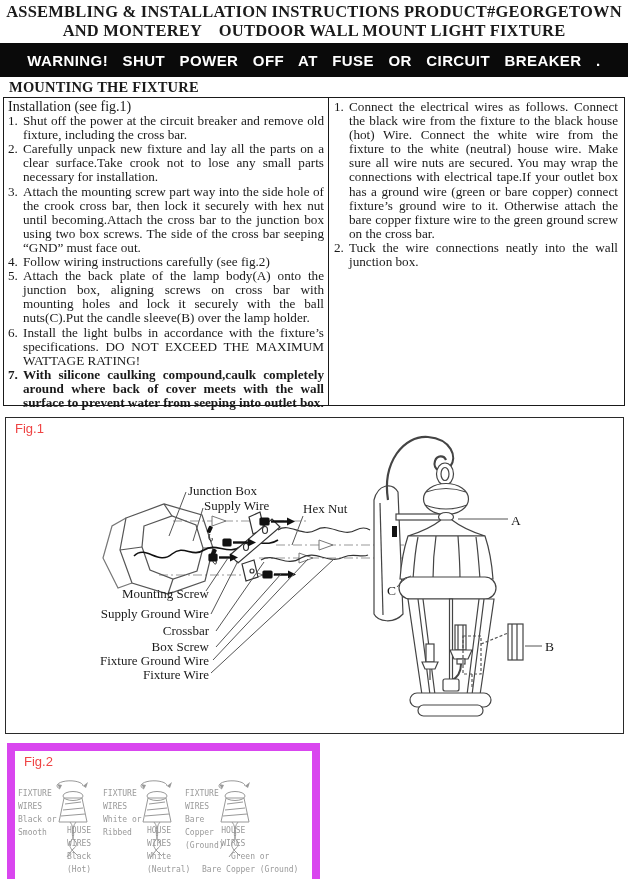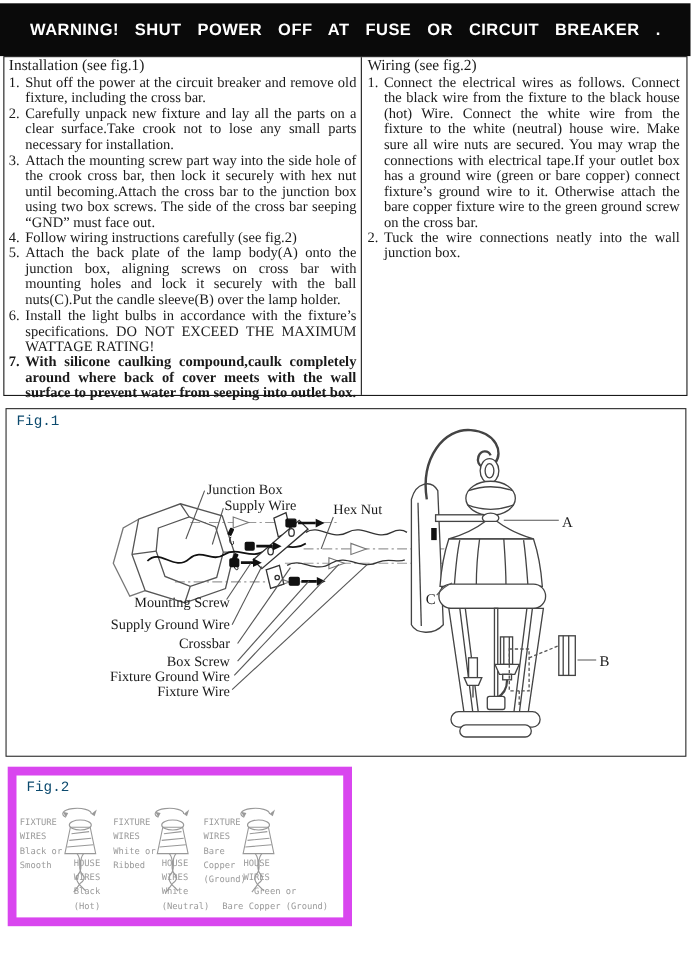--- a/index.html
+++ b/index.html
@@ -1,55 +1,60 @@
 <!DOCTYPE html>
 <html><head>
 <meta charset="utf-8">
 <style>
   html,body{margin:0;padding:0;background:#fff;}
   .page{position:relative;width:628px;height:879px;background:#fff;overflow:hidden;
         font-family:"Liberation Serif","DejaVu Serif",serif;color:#1a1a1a;}
   
   .doc-title{padding-top:3px;text-align:center;font-weight:bold;font-size:16.5px;line-height:18.5px;letter-spacing:.2px;}
   
-  .warning-banner{margin-top:3px;height:48px;background:#0a0a0a;color:#fff;display:flex;align-items:center;justify-content:center;
+  .warning-banner{margin-top:3px;height:34px;background:#0a0a0a;color:#fff;display:flex;align-items:center;justify-content:center;
         font-family:"Liberation Sans","DejaVu Sans",sans-serif;font-weight:bold;font-size:15px;word-spacing:10px;letter-spacing:.4px;}
   
   .section-header{font-weight:bold;font-size:14.5px;margin:2px 0 1px 9px;letter-spacing:.2px;}
   
   .cols{display:flex;border:1.5px solid #1a1a1a;margin:0 3px;height:307px;font-size:13.2px;line-height:14.1px;}
   .col-left{width:316px;border-right:1.5px solid #1a1a1a;padding:2px 4px 0 4px;}
   .col-right{flex:1;padding:2px 6px 0 5px;}
   .col-heading{font-weight:normal;font-size:14px;}
   .step{display:flex;}
   .step .num{flex:none;width:15px;}
   .step .txt{flex:1;text-align:justify;font-family:Liberation Serif, serif;}
   .step.bold{font-weight:bold;}
   
   .fig1-box{position:relative;margin:11px 4px 0 5px;height:315px;border:1.5px solid #2a2a2a;}
   .fig2-box{position:relative;margin:9px 0 0 7px;width:297px;height:129px;border:8px solid #d946ef;}
-  .fig-label{position:absolute;top:3px;left:9px;font-family:Liberation Mono, monospace;
-        font-size:13px;color:#0c4a6e;}
+  .fig-label{position:absolute;top:3px;left:9px;font-family:Liberation Sans, sans-serif;
+        font-size:13px;color:#ef4444;}
   .fig-svg{position:absolute;left:0;top:0;}
   
   .f2t{position:absolute;white-space:pre;font-family:"DejaVu Sans Mono","Liberation Mono",monospace;
         font-size:8px;line-height:13px;color:#9a9a9a;}
   svg text.callout{font-family:"Liberation Serif","DejaVu Serif",serif;font-size:13px;fill:#1a1a1a;}
   svg text.partletter{font-family:"Liberation Serif","DejaVu Serif",serif;font-size:13.5px;fill:#1a1a1a;}
 </style>
 </head>
 <body>
 
 <div class="page">
 
+  <div class="doc-title">
+    <div>ASSEMBLING &amp; INSTALLATION INSTRUCTIONS PRODUCT#GEORGETOWN</div>
+    <div>AND MONTEREY OUTDOOR WALL MOUNT LIGHT FIXTURE</div>
+  </div>
 
   <div class="warning-banner">
     <span>WARNING! SHUT POWER OFF AT FUSE OR CIRCUIT BREAKER .</span>
   </div>
 
+  <div class="section-header">MOUNTING THE FIXTURE</div>
 
   <div class="cols">
     <div class="col-left">
       <div class="col-heading">Installation (see fig.1)</div>
       <div id="install-steps">
           <div class="step">
             <span class="num">1.</span>
             <span class="txt">Shut off the power at the circuit breaker and remove old fixture, including the cross bar.</span>
           </div>
           <div class="step">
@@ -72,21 +77,20 @@
             <span class="num">6.</span>
             <span class="txt">Install the light bulbs in accordance with the fixture’s specifications. DO NOT EXCEED THE MAXIMUM WATTAGE RATING!</span>
           </div>
           <div class="step bold">
             <span class="num">7.</span>
             <span class="txt">With silicone caulking compound,caulk completely around where back of cover meets with the wall surface to prevent water from seeping into outlet box.</span>
           </div>
         </div>
     </div>
     <div class="col-right">
-      <div class="col-heading">Wiring (see fig.2)</div>
       <div id="wiring-steps">
           <div class="step">
             <span class="num">1.</span>
             <span class="txt">Connect the electrical wires as follows. Connect the black wire from the fixture to the black house (hot) Wire. Connect the white wire from the fixture to the white (neutral) house wire. Make sure all wire nuts are secured. You may wrap the connections with electrical tape.If your outlet box has a ground wire (green or bare copper) connect fixture’s ground wire to it. Otherwise attach the bare copper fixture wire to the green ground screw on the cross bar.</span>
           </div>
           <div class="step">
             <span class="num">2.</span>
             <span class="txt">Tuck the wire connections neatly into the wall junction box.</span>
           </div>
         </div>

